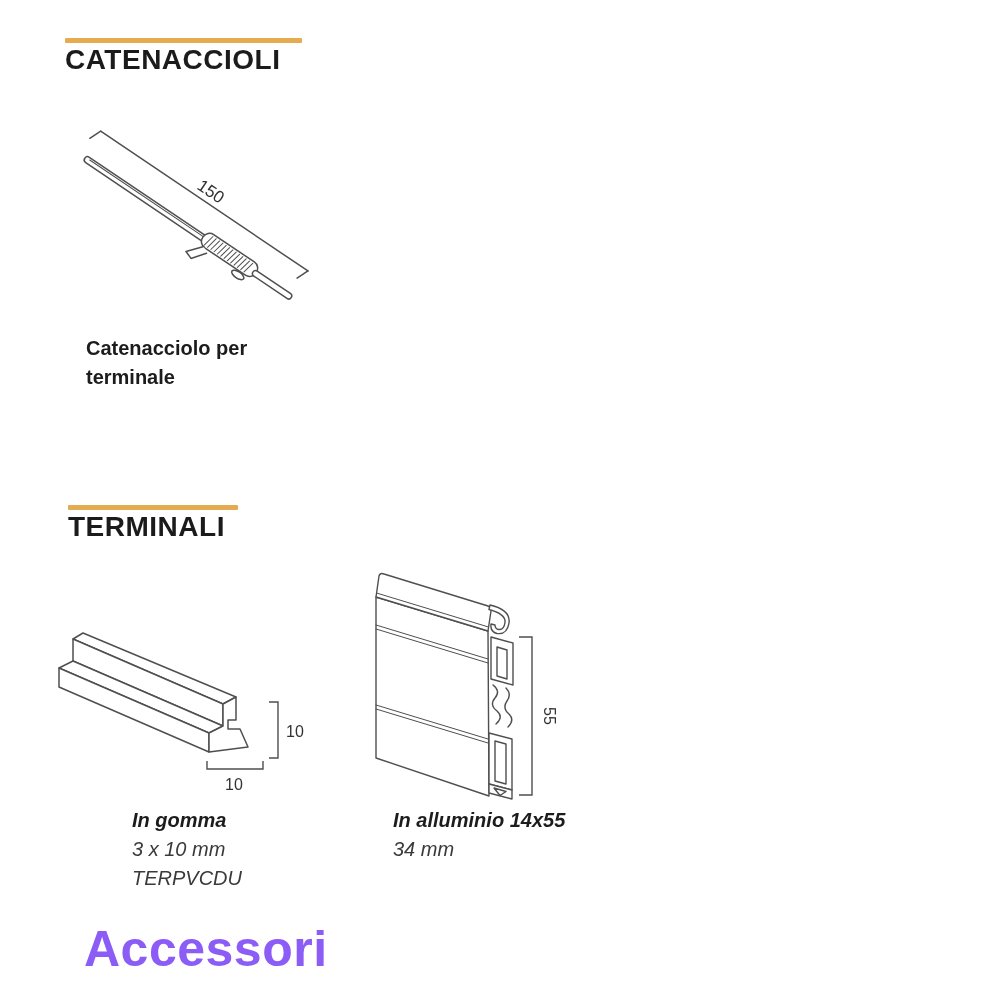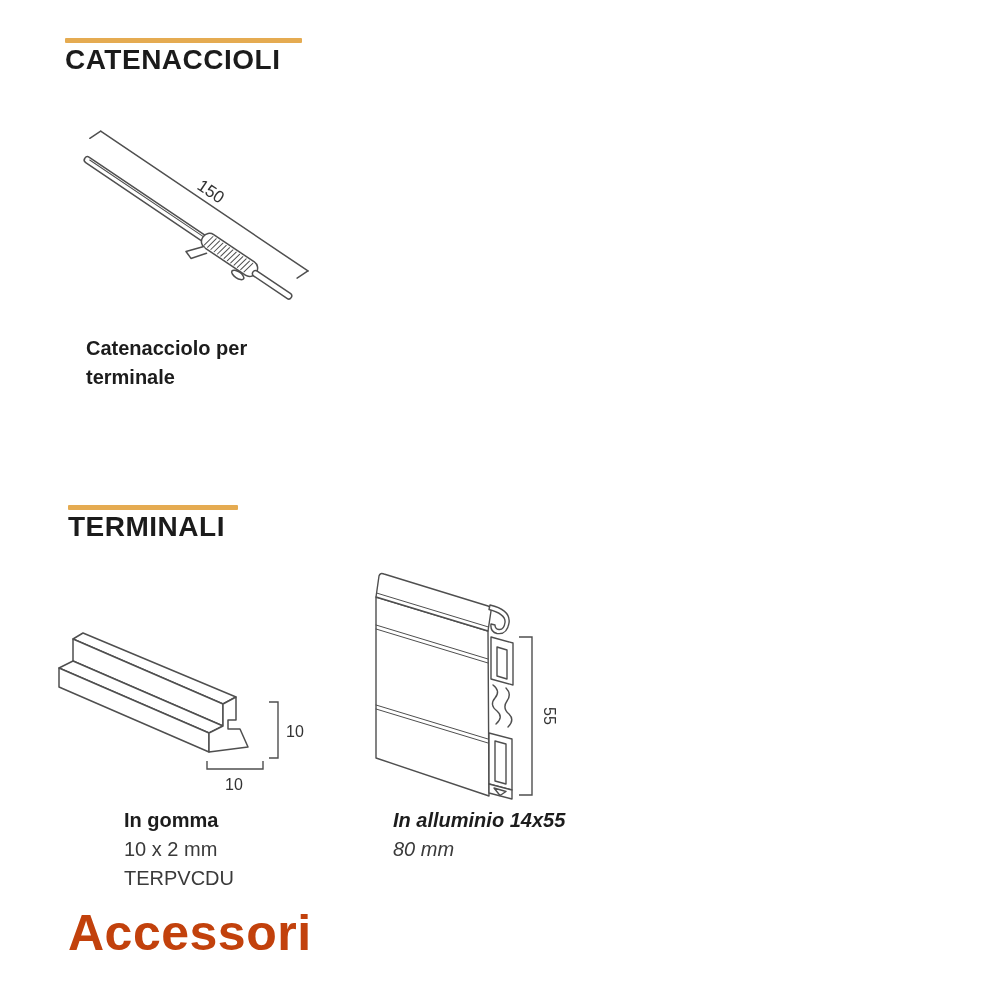--- a/index.html
+++ b/index.html
@@ -4,21 +4,21 @@
 <style>
   html,body{margin:0;padding:0;background:#ffffff;}
   body{width:1000px;height:1000px;font-family:"Liberation Sans",sans-serif;}
   .page{position:relative;width:1000px;height:1000px;background:#fff;overflow:hidden;}
   .accent-bar{position:absolute;height:5px;background:#E5AB51;border-radius:1px;}
   .sec-title{position:absolute;margin:0;font-size:28px;font-weight:800;color:#1b1b1b;letter-spacing:.5px;}
   .fig{position:absolute;}
   .caption{position:absolute;font-size:20px;line-height:29px;color:#3a3a3a;}
   .caption .pname{font-weight:700;color:#1c1c1c;}
   .dim-label{font-family:"Liberation Sans",sans-serif;fill:#333;}
-  .brand{position:absolute;left:68px;top:908px;margin:0;font-size:50px;font-weight:800;color:#c2410c;letter-spacing:.5px;line-height:1;}
+  .brand{position:absolute;left:68px;top:908px;margin:16px;font-size:50px;font-weight:800;color:#8b5cf6;letter-spacing:.5px;line-height:1;}
 </style>
 </head>
 <body>
 
 <div class="page">
 
   <div class="accent-bar" style="left:65px;top:38px;width:237px;"></div>
   <h2 class="sec-title" style="left:65px;top:44px;">CATENACCIOLI</h2>
 
   <svg class="fig" style="left:55px;top:105px;" width="280" height="210" viewBox="0 0 280 210">
@@ -75,23 +75,23 @@
       <path d="M173,96 L186,89 L186,112 L178,112 L178,121 L190,121 L198,139 L159,144 L159,125 L173,118 Z"></path>
     </g>
     <g stroke="#4f4f4f" stroke-width="1.4" fill="none">
       <polyline points="219,94 228,94 228,150 219,150"></polyline>
       <polyline points="157,153 157,161 213,161 213,153"></polyline>
     </g>
     <text x="236" y="129" font-size="16" class="dim-label">10</text>
     <text x="184" y="182" text-anchor="middle" font-size="16" class="dim-label">10</text>
   </svg>
 
-  <div class="caption" style="left:124px;top:806px;">
+  <div class="caption" style="left:132px;top:806px;font-style:italic;">
     <div class="pname">In gomma</div>
-    <div>10 x 2 mm</div>
+    <div>3 x 10 mm</div>
     <div>TERPVCDU</div>
   </div>
 
   <svg class="fig" style="left:360px;top:555px;" width="210" height="250" viewBox="0 0 210 250">
     <g stroke="#4f4f4f" stroke-width="1.4" fill="#fff" stroke-linejoin="round" stroke-linecap="round">
 
       <polygon points="16,42 128,76 129,241 16,203"></polygon>
 
       <path d="M16,42 L19,21 Q20,17.5 24,19 L128,51 Q132,52.5 131,56 L128,76 Z"></path>
       <line x1="16.5" y1="38" x2="128.5" y2="72" stroke-width="1"></line>
@@ -118,18 +118,18 @@
       <path d="M134,233 L146,236.5 L140,240.5 Z"></path>
     </g>
     <g stroke="#4f4f4f" stroke-width="1.4" fill="none">
       <polyline points="159,82 172,82 172,240 159,240"></polyline>
     </g>
     <text x="184" y="161" text-anchor="middle" font-size="16" class="dim-label" transform="rotate(90 184 161)">55</text>
   </svg>
 
   <div class="caption" style="left:393px;top:806px;font-style:italic;">
     <div class="pname">In alluminio 14x55</div>
-    <div>80 mm</div>
+    <div>34 mm</div>
   </div>
 
   <h1 class="brand">Accessori</h1>
 
 </div>
 
 </body></html>

